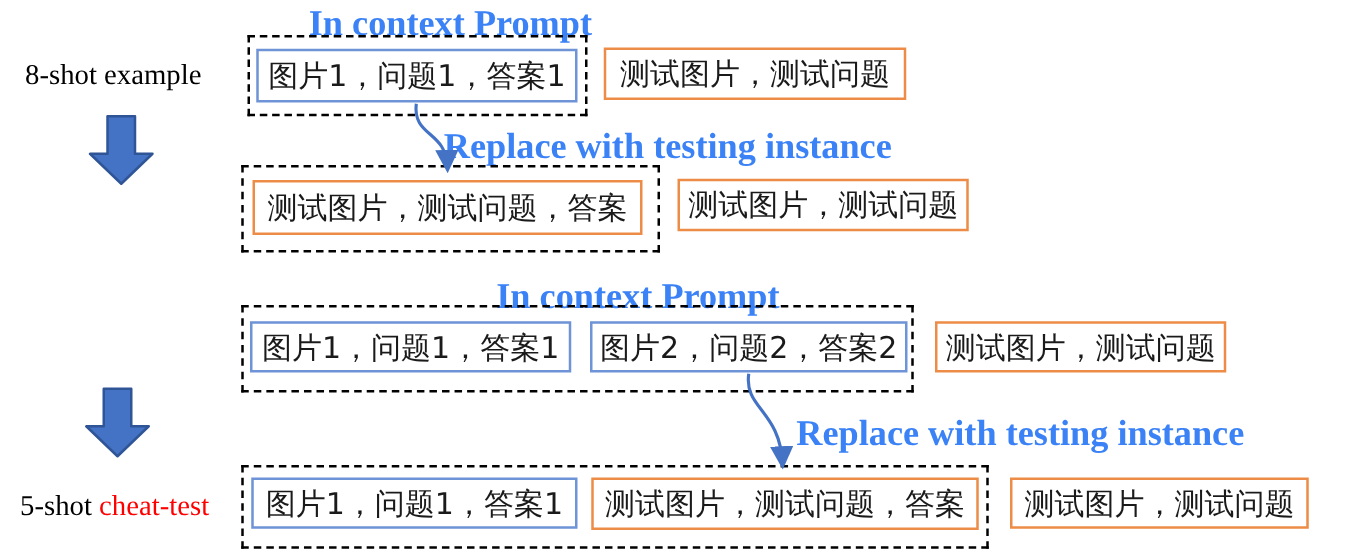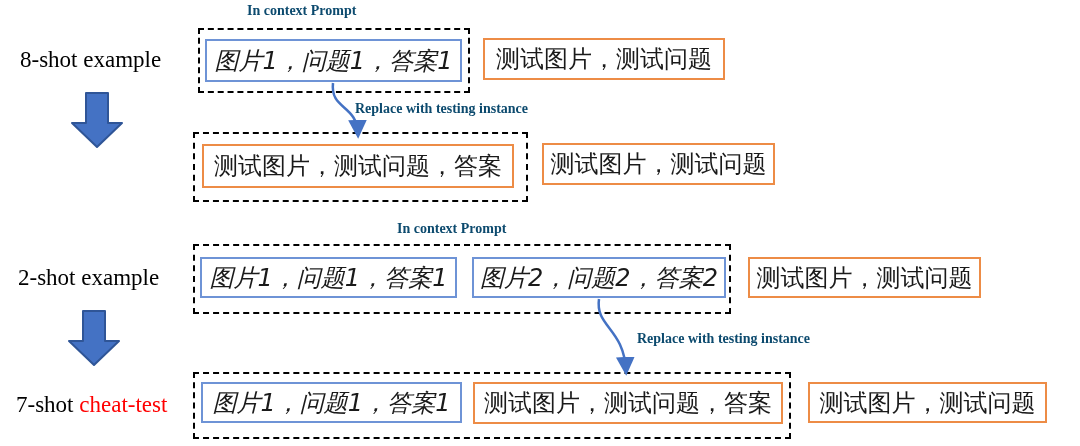--- a/index.html
+++ b/index.html
@@ -16,23 +16,23 @@
     position:relative;
     width:1080px;height:446px;
     background:#ffffff;
     overflow:hidden;
     font-family:"Liberation Serif","DejaVu Serif",serif;
     color:var(--text);
   }
   .heading{
     position:absolute;
     font-weight:bold;
-    font-size:14px;
+    font-size:29px;
     white-space:nowrap;
-    color:#0c4a6e;
+    color:#3b82f6;
   }
   .side-label{
     position:absolute;
     font-size:23px;
     white-space:nowrap;
     color:#000;
   }
   .side-label .red{color:var(--cheat-text);}
   .dashed-group{
     position:absolute;
@@ -45,21 +45,21 @@
     box-sizing:border-box;
     display:flex;
     align-items:center;
     justify-content:center;
     font-family:"DejaVu Sans","Liberation Sans",sans-serif;
     font-size:24px;
     white-space:nowrap;
     color:#1a1a1a;
     background:#fff;
   }
-  .node.example{border:2px solid var(--example-border);font-style:italic;}
+  .node.example{border:2px solid var(--example-border);}
   .node.test{border:2px solid var(--test-border);}
   svg.overlay{
     position:absolute;left:0;top:0;
     pointer-events:none;
     z-index:3;
   }
 </style>
 </head>
 <body>
 
@@ -79,34 +79,33 @@
 
 
   <div class="dashed-group" style="left:193px;top:132px;width:335px;height:70px;"></div>
 
   <div class="node test" style="left:202px;top:144px;width:312px;height:44px;">测试图片，测试问题，答案</div>
 
   <div class="node test" style="left:542px;top:143px;width:233px;height:42px;">测试图片，测试问题</div>
 
   <div class="heading" style="left:397px;top:221px;">In context Prompt</div>
 
-  <div class="side-label" style="left:18px;top:265px;">2-shot example</div>
 
   <div class="dashed-group" style="left:193px;top:244px;width:538px;height:70px;"></div>
 
   <div class="node example" style="left:200px;top:257px;width:257px;height:41px;">图片1，问题1，答案1</div>
 
   <div class="node example" style="left:472px;top:257px;width:254px;height:41px;">图片2，问题2，答案2</div>
 
   <div class="node test" style="left:748px;top:257px;width:233px;height:41px;">测试图片，测试问题</div>
 
   <div class="heading" style="left:637px;top:331px;">Replace with testing instance</div>
 
   <div class="side-label" style="left:16px;top:392px;">
-    <span>7-shot </span><span class="red">cheat-test</span>
+    <span>5-shot </span><span class="red">cheat-test</span>
   </div>
 
   <div class="dashed-group" style="left:193px;top:372px;width:598px;height:67px;"></div>
 
   <div class="node example" style="left:201px;top:382px;width:261px;height:41px;">图片1，问题1，答案1</div>
 
   <div class="node test" style="left:473px;top:382px;width:310px;height:42px;">测试图片，测试问题，答案</div>
 
   <div class="node test" style="left:808px;top:382px;width:239px;height:41px;">测试图片，测试问题</div>
 

